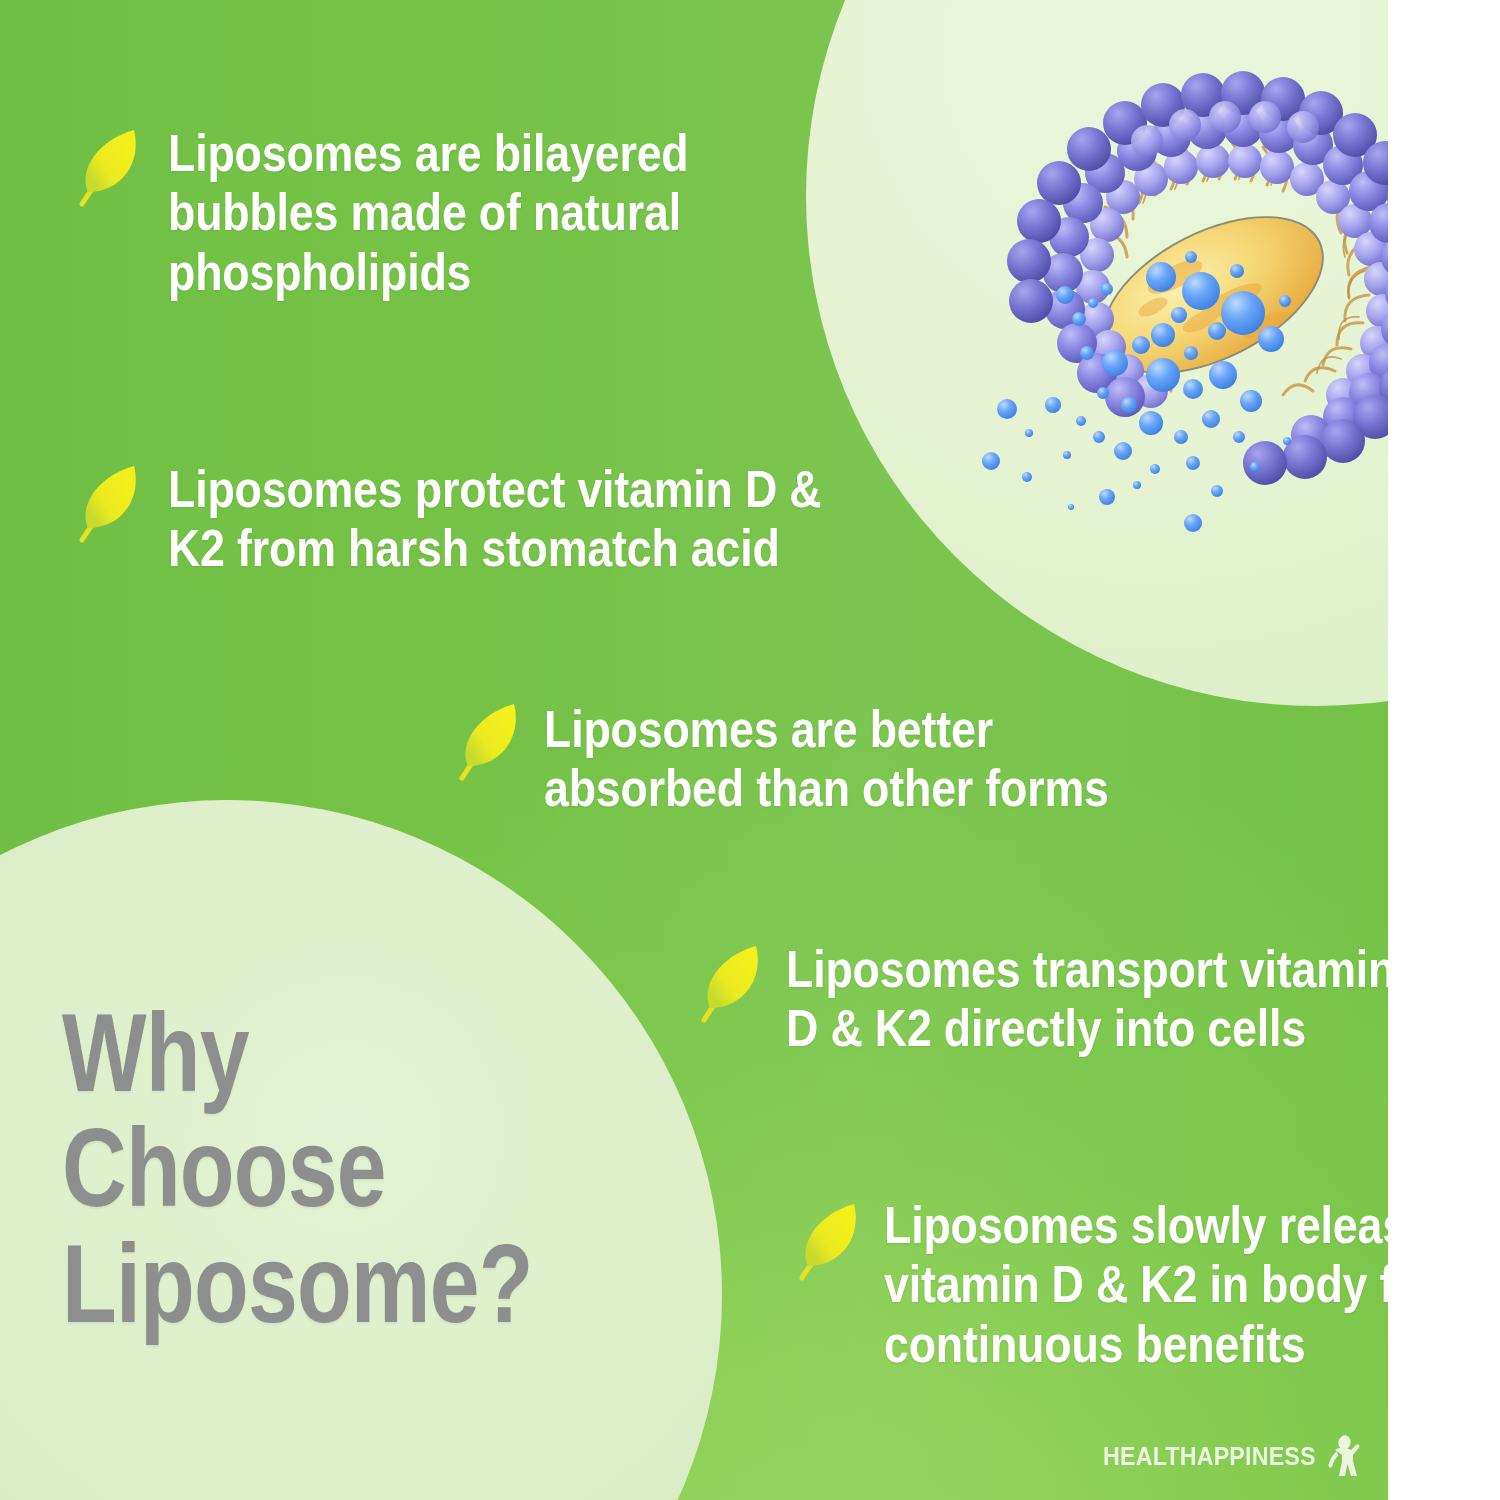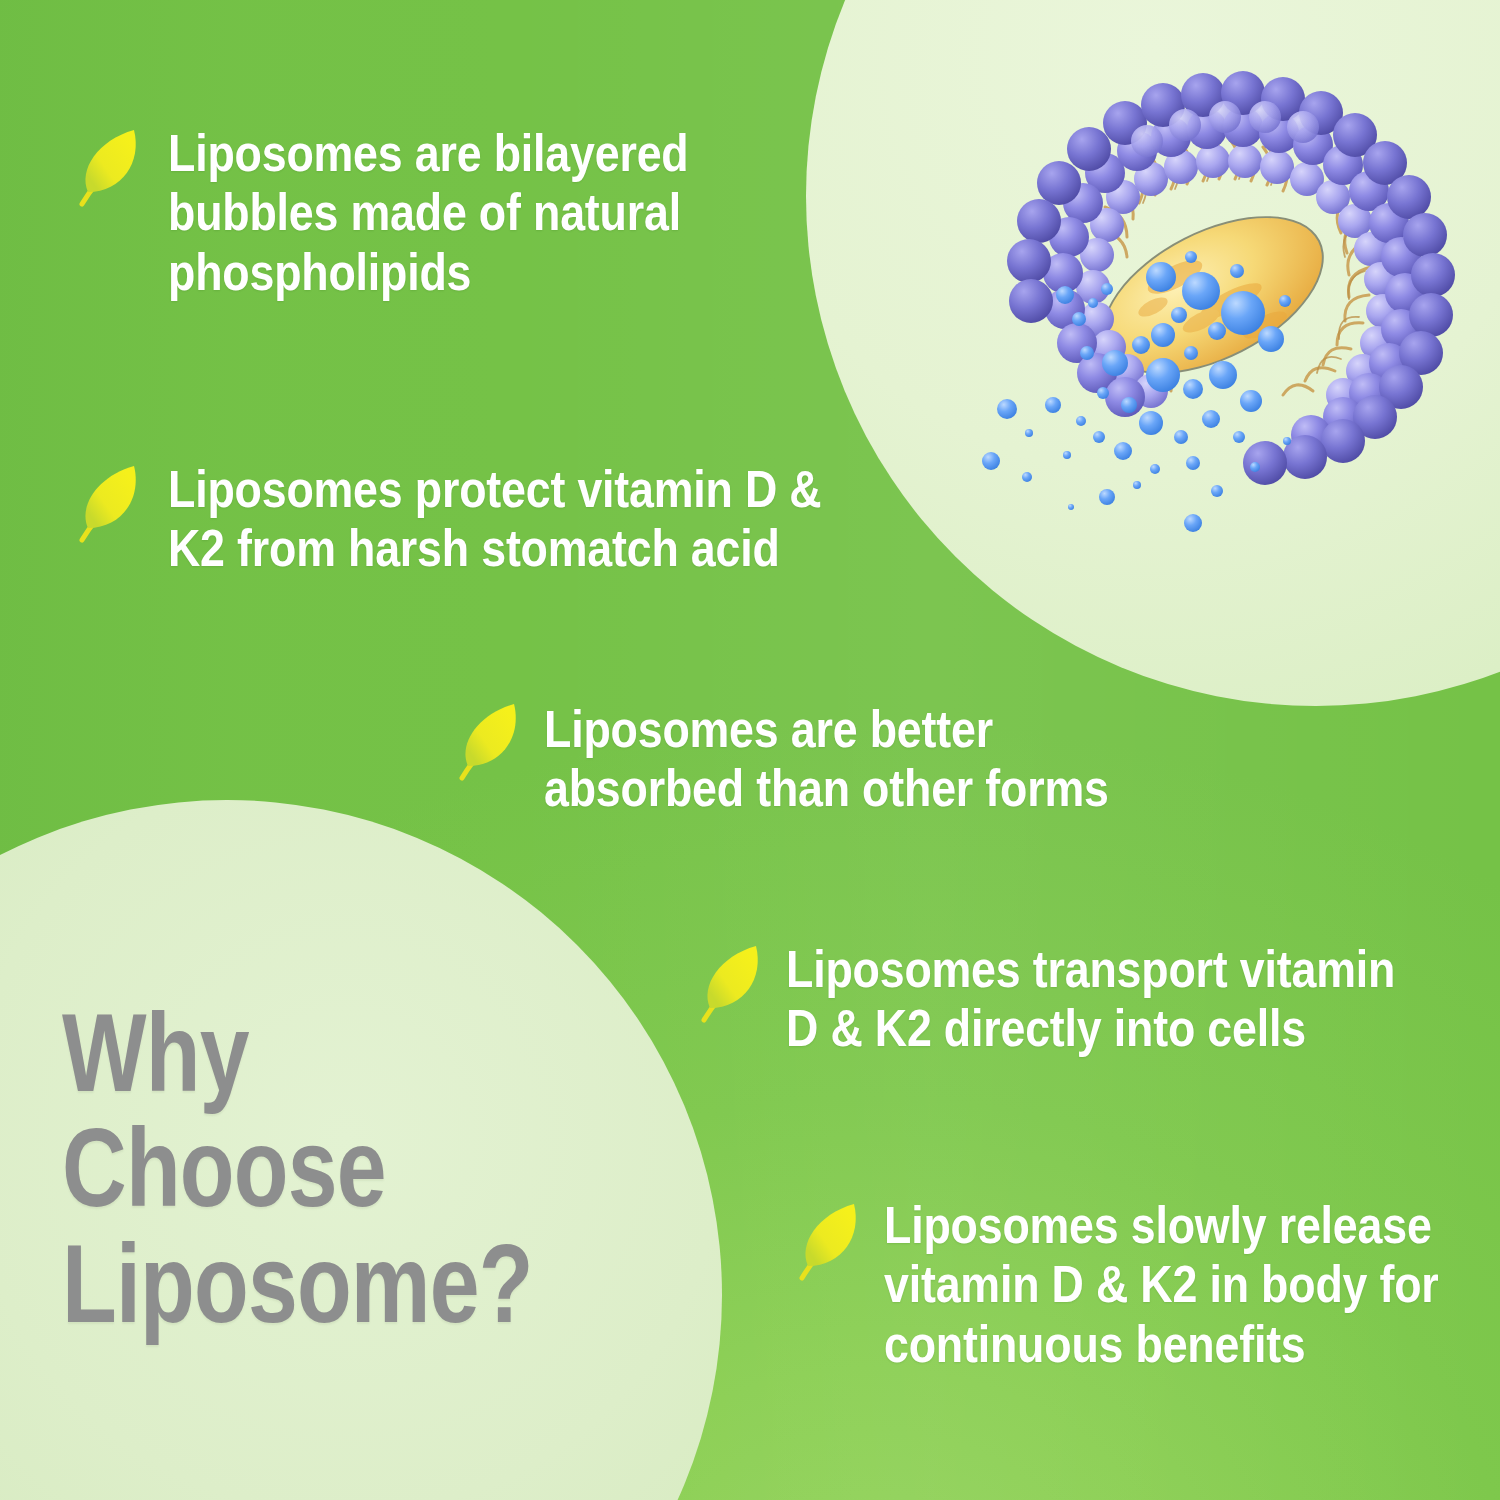--- a/index.html
+++ b/index.html
@@ -2,21 +2,21 @@
 <html><head>
 <meta charset="utf-8">
 <style>
   html, body {
     margin: 0;
     padding: 0;
     background: #ffffff;
   }
   #canvas {
     position: relative;
-    width: 1500px;
+    width: 1388px;
     height: 1500px;
     overflow: hidden;
     font-family: "Liberation Sans", sans-serif;
     background: #7f1d1d;
   }
 
   
   .bg-base {
     position: absolute;
     inset: 0;
@@ -412,14 +412,22 @@
     </svg>
   </div>
   <div class="bullet-text" style="left:884px; top:1196px; width:805px;">Liposomes slowly release
 vitamin D &amp; K2 in body for
 continuous benefits</div>
 
   <div class="headline">Why
 Choose
 Liposome?</div>
 
+  <div class="logo">
+    <span class="logo-text">HEALTHAPPINESS</span>
+    <svg class="logo-mark" viewBox="0 0 40 44" xmlns="http://www.w3.org/2000/svg">
+      <ellipse cx="22.5" cy="8.5" rx="6" ry="7.2" fill="#ebf5e0" transform="rotate(16 22.5 8.5)"></ellipse>
+      <path d="M13 16 C 17 13, 24 13, 29 16 L 34 11 C 36 9.4, 38.6 11.6, 37 13.6 L 31 21 L 31 27 L 35 42 L 29 42 L 25.5 30 L 23 42 L 17 42 L 20 27 L 20 21 Z" fill="#ebf5e0"></path>
+      <path d="M14.5 17.5 C 11 20, 8 25.5, 6.5 31 C 5.8 33.4, 9.4 34.6, 10.2 32.2 C 11.5 27.8, 13.6 23.6, 16.4 21.4 Z" fill="#ebf5e0"></path>
+    </svg>
+  </div>
 
 </div>
 
 </body></html>

